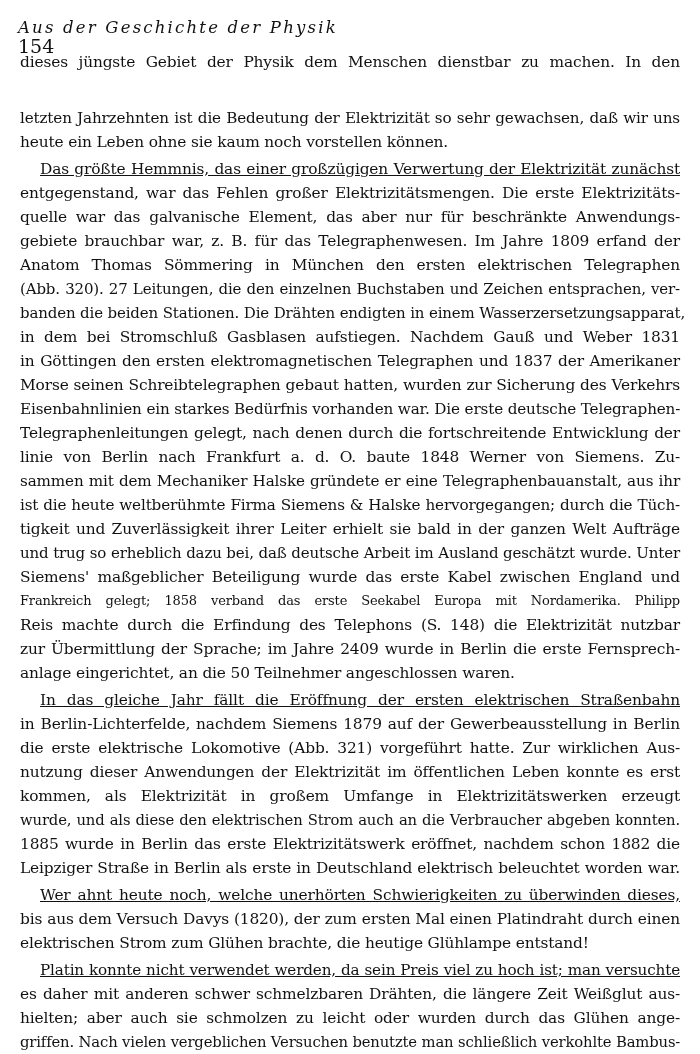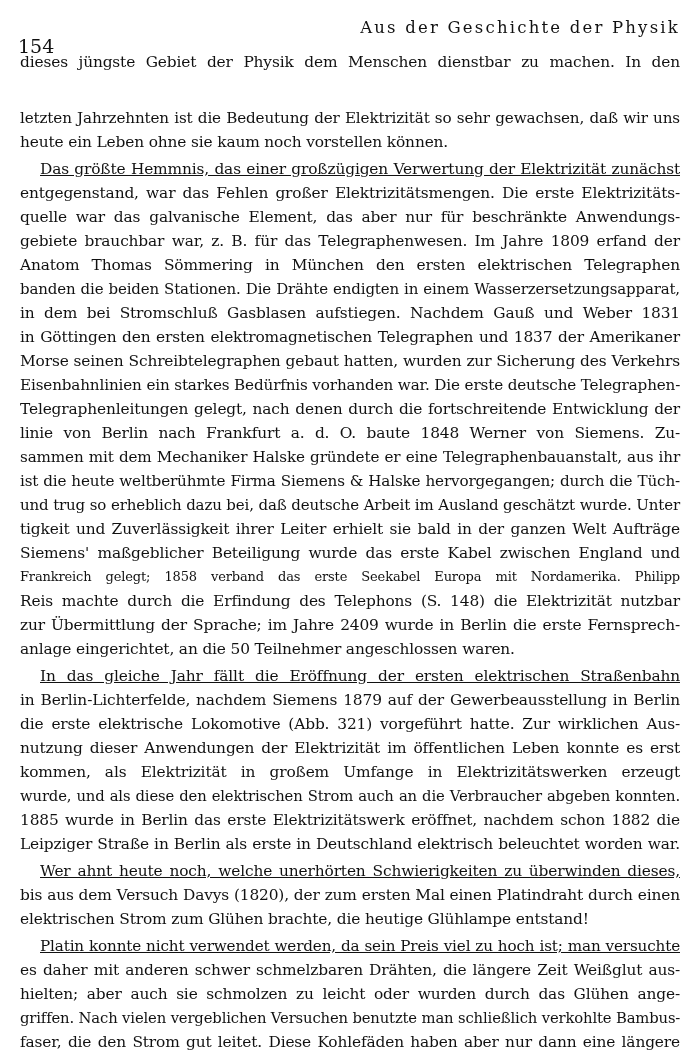--- a/index.html
+++ b/index.html
@@ -10,22 +10,22 @@
     }
     .page { position: absolute; left: 0; top: 0; width: 700px; height: 1054px; }
     .header {
       position: absolute; left: 18px; top: 18px; width: 662px; height: 24px;
     }
     .page-number {
       position: absolute; left: 0; top: 16px;
       font-size: 19px; line-height: 24px;
     }
     .running-title {
-      position: absolute; left: 0; right: 0; top: -2px; text-align: right;
-      font-size: 16.5px; line-height: 24px; letter-spacing: 2.2px;
+      position: absolute; left: 0; right: 0; top: -2px; text-align: left;
+      font-size: 16.5px; line-height: 24px; letter-spacing: 2.2px; font-style: italic;
     }
     .body { position: absolute; left: 20px; top: 50px; width: 660px; }
     .line {
       height: 24px; line-height: 24px; font-size: 15.4px;
       white-space: nowrap; text-align: justify; text-align-last: justify;
       letter-spacing: -0.15px;
     }
     .line.indent { padding-left: 20px; }
     .line.last { text-align-last: left; }
     .line.gap { margin-top: 3px; text-decoration: underline; }
@@ -46,31 +46,32 @@
       <div class="line" style="font-size: 15.2px; margin-top: 32px;">letzten Jahrzehnten ist die Bedeutung der Elektrizität so sehr gewachsen, daß wir uns</div>
       <div class="line last">heute ein Leben ohne sie kaum noch vorstellen können.</div>
     </div>
 
     <div>
       <div class="line indent gap">Das größte Hemmnis, das einer großzügigen Verwertung der Elektrizität zunächst</div>
       <div class="line">entgegenstand, war das Fehlen großer Elektrizitätsmengen. Die erste Elektrizitäts-</div>
       <div class="line">quelle war das galvanische Element, das aber nur für beschränkte Anwendungs-</div>
       <div class="line">gebiete brauchbar war, z. B. für das Telegraphenwesen. Im Jahre 1809 erfand der</div>
       <div class="line">Anatom Thomas Sömmering in München den ersten elektrischen Telegraphen</div>
-      <div class="line" style="font-size: 15px;">banden die beiden Stationen. Die Drähte endigten in einem Wasserzersetzungsapparat,</div>
+      <div class="line" style="font-size: 15px;">(Abb. 320). 27 Leitungen, die den einzelnen Buchstaben und Zeichen entsprachen, ver-</div>
+      <div class="line" style="font-size: 15px;">banden die beiden Stationen. Die Drähten endigten in einem Wasserzersetzungsapparat,</div>
       <div class="line">in dem bei Stromschluß Gasblasen aufstiegen. Nachdem Gauß und Weber 1831</div>
       <div class="line">in Göttingen den ersten elektromagnetischen Telegraphen und 1837 der Amerikaner</div>
       <div class="line">Morse seinen Schreibtelegraphen gebaut hatten, wurden zur Sicherung des Verkehrs</div>
       <div class="line" style="font-size: 15.2px;">Eisenbahnlinien ein starkes Bedürfnis vorhanden war. Die erste deutsche Telegraphen-</div>
       <div class="line">Telegraphenleitungen gelegt, nach denen durch die fortschreitende Entwicklung der</div>
       <div class="line">linie von Berlin nach Frankfurt a. d. O. baute 1848 Werner von Siemens. Zu-</div>
       <div class="line" style="font-size: 15.2px;">sammen mit dem Mechaniker Halske gründete er eine Telegraphenbauanstalt, aus ihr</div>
       <div class="line" style="font-size: 15.2px;">ist die heute weltberühmte Firma Siemens &amp; Halske hervorgegangen; durch die Tüch-</div>
+      <div class="line">tigkeit und Zuverlässigkeit ihrer Leiter erhielt sie bald in der ganzen Welt Aufträge</div>
       <div class="line" style="font-size: 15px;">und trug so erheblich dazu bei, daß deutsche Arbeit im Ausland geschätzt wurde. Unter</div>
-      <div class="line">tigkeit und Zuverlässigkeit ihrer Leiter erhielt sie bald in der ganzen Welt Aufträge</div>
       <div class="line">Siemens' maßgeblicher Beteiligung wurde das erste Kabel zwischen England und</div>
       <div class="line" style="font-size: 13px;">Frankreich gelegt; 1858 verband das erste Seekabel Europa mit Nordamerika. Philipp</div>
       <div class="line">Reis machte durch die Erfindung des Telephons (S. 148) die Elektrizität nutzbar</div>
       <div class="line">zur Übermittlung der Sprache; im Jahre 2409 wurde in Berlin die erste Fernsprech-</div>
       <div class="line last">anlage eingerichtet, an die 50 Teilnehmer angeschlossen waren.</div>
     </div>
 
     <div>
       <div class="line indent gap">In das gleiche Jahr fällt die Eröffnung der ersten elektrischen Straßenbahn</div>
       <div class="line">in Berlin-Lichterfelde, nachdem Siemens 1879 auf der Gewerbeausstellung in Berlin</div>

